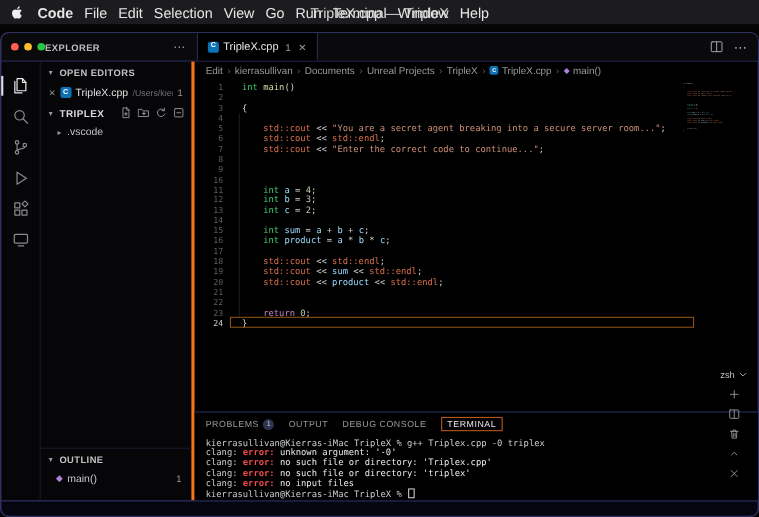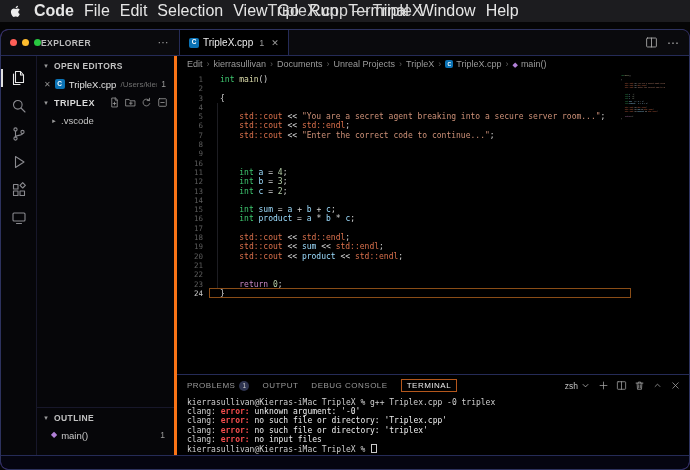--- a/index.html
+++ b/index.html
@@ -1,21 +1,21 @@
 <!DOCTYPE html>
 <html><head>
 <meta charset="utf-8">
 <style>
   html,body{margin:0;padding:0;background:#050506;width:690px;height:470px;overflow:hidden;
     font-family:"Liberation Sans",sans-serif;-webkit-font-smoothing:antialiased;}
   .screen{width:690px;height:470px;overflow:hidden;display:flex;flex-direction:column;}
 
   
   .menubar{height:22px;flex:0 0 22px;background:#1c1c1f;display:flex;align-items:center;
-    padding:0 10px;color:#e6e6e6;font-size:16px;position:relative;}
+    padding:0 10px;color:#e6e6e6;font-size:13px;position:relative;}
   .apple-wrap{display:flex;align-items:center;}
   .apple-wrap svg{width:11px;height:13px;color:#ededed;display:block;}
   .menu-items{display:flex;gap:10px;margin-left:13px;}
   .menu-item{cursor:default;white-space:nowrap;}
   .menu-item.bold{font-weight:bold;}
   .menu-title{position:absolute;left:50%;transform:translateX(-50%);color:#d8d8d8;white-space:nowrap;}
 
   .desktop-gap{height:7px;flex:0 0 7px;background:#050506;}
 
   
@@ -109,21 +109,21 @@
     transform-origin:top left;width:520px;}
   .minimap-inner .mm-line{height:9.3px;line-height:9.3px;white-space:pre;}
 
   .panel{flex:0 0 80px;border-top:1px solid #252b57;display:flex;flex-direction:column;background:#000;}
   .panel-tabs{flex:0 0 21px;height:21px;display:flex;align-items:center;padding:0 8px 0 10px;}
   .ptabs{display:flex;align-items:center;gap:13px;}
   .ptab{font-size:8px;letter-spacing:.5px;color:#9a9a9a;display:flex;align-items:center;gap:4px;cursor:default;}
   .ptab.active{color:#eaeaea;border:1px solid #b4571c;padding:1px 5px;}
   .ptab-badge{background:#2e3450;color:#cfcfcf;font-size:6.5px;min-width:10px;height:10px;border-radius:5px;
     display:inline-flex;align-items:center;justify-content:center;padding:0 2px;box-sizing:border-box;}
-  .panel-actions{margin-left:auto;display:flex;align-items:center;gap:7px;color:#a5a5a5;}
+  .panel-actions{margin-left:auto;display:flex;align-items:center;gap:7px;color:#a5a5a5;flex-direction:column;}
   .pa-shell{display:flex;align-items:center;gap:2px;font-size:8.5px;color:#c0c0c0;}
   .pa-icon{display:flex;align-items:center;}
   .pa-icon svg{width:11px;height:11px;fill:none;stroke:currentColor;stroke-width:1.1;
     stroke-linecap:round;stroke-linejoin:round;}
 
   .terminal{flex:1;padding:2px 8px 0 10px;font-family:"DejaVu Sans Mono",monospace;font-size:8px;
     line-height:9.2px;color:#cfcfcf;overflow:hidden;}
   .term-line{white-space:pre;}
   .tk-t{color:#cfcfcf;}
   .tk-err{color:#f14c4c;font-weight:bold;margin-top:40px;}

